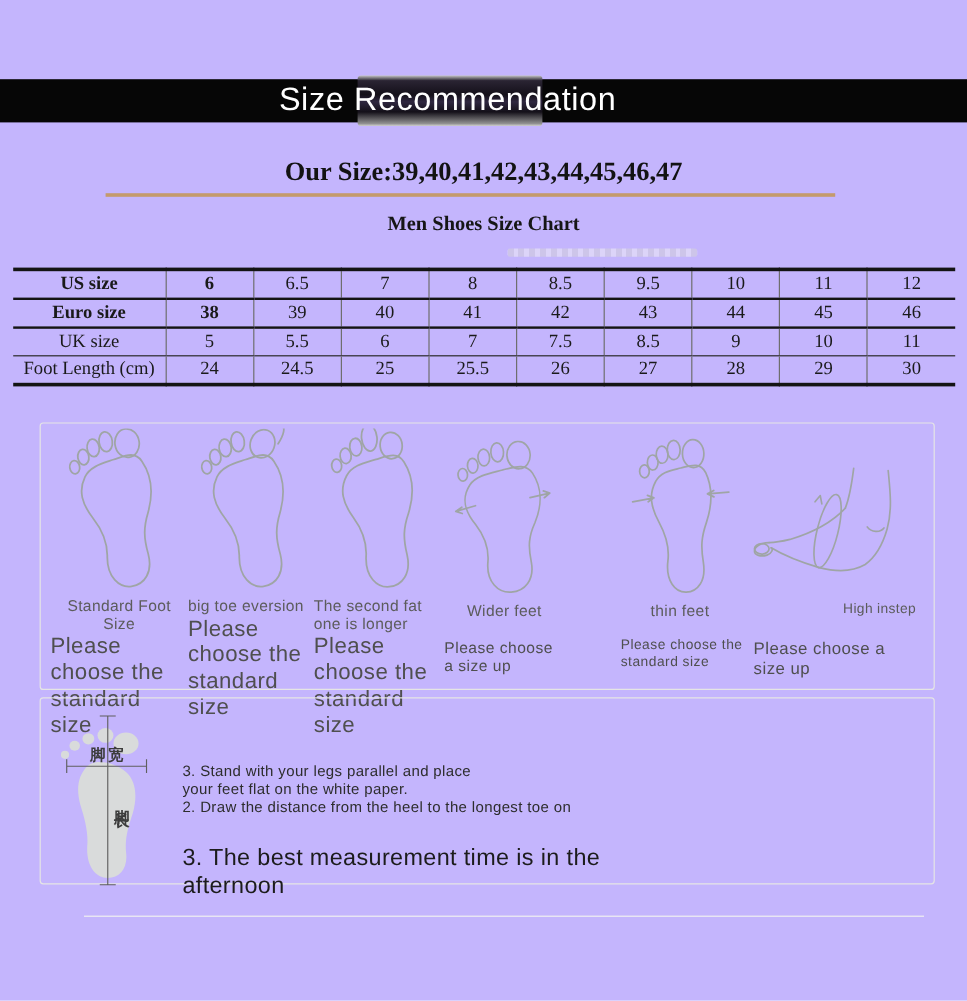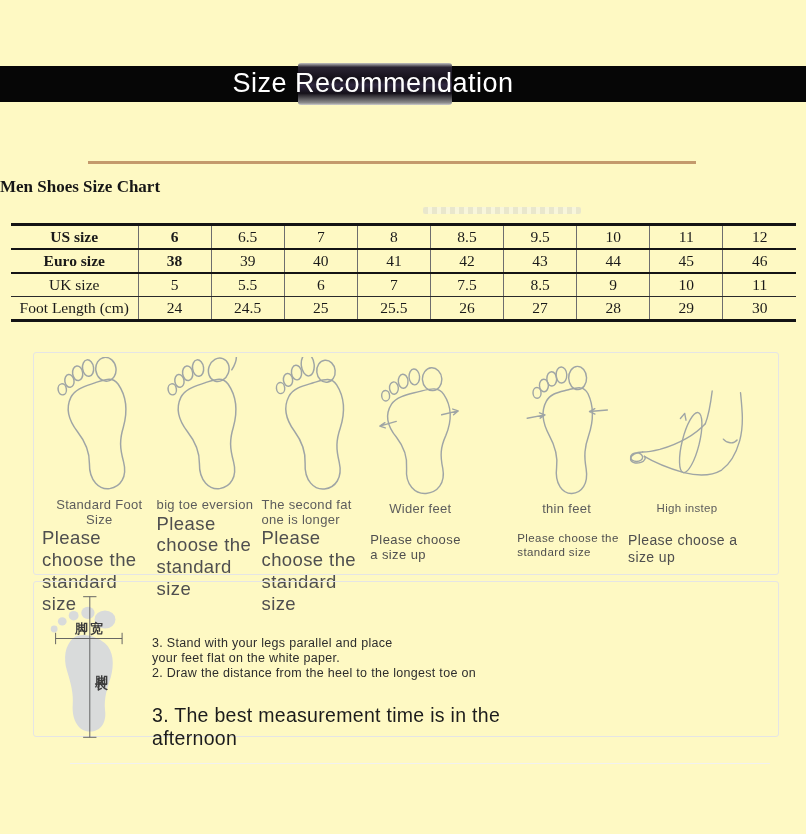--- a/index.html
+++ b/index.html
@@ -1,50 +1,50 @@
 <!DOCTYPE html>
 <html><head>
 <meta charset="utf-8">
 <style>
   html,body{margin:0;padding:0;background:#fff;}
-  #page{position:relative;width:806px;height:834px;background:#fef9c3;overflow:hidden;
+  #page{position:relative;width:806px;height:834px;background:#c4b5fd;overflow:hidden;
         font-family:"Liberation Sans", sans-serif;}
 
   
   #banner{position:absolute;top:66px;left:0;width:806px;height:36px;background:#060606;}
   #banner-glow{position:absolute;left:298px;top:-3px;width:154px;height:42px;border-radius:3px;
     background:linear-gradient(180deg,#c2c2c2 0%,#2a2433 10%,#141019 38%,#2f2740 52%,#141019 72%,#8f8f8f 95%,#cfcfcf 100%);}
   #banner-title{position:absolute;top:2px;left:0;width:100%;text-align:center;transform:translateX(-30px);
     color:#ffffff;font-size:27px;letter-spacing:.5px;}
 
   
   #our-size{position:absolute;top:130px;left:0;width:806px;text-align:center;
     font-family:"Liberation Serif", serif;font-weight:bold;font-size:22px;color:#131313;}
   #accent-rule{position:absolute;top:161px;left:88px;width:608px;height:3px;background:#c49a6c;}
-  #subtitle{position:absolute;top:177px;left:0;width:806px;text-align:left;
+  #subtitle{position:absolute;top:177px;left:0;width:806px;text-align:center;
     font-family:"Liberation Serif", serif;font-weight:bold;font-size:17px;color:#161616;}
   #watermark{position:absolute;left:423px;top:207px;width:158px;height:7px;opacity:.5;border-radius:2px;
     background:repeating-linear-gradient(90deg,#d6d6d6 0 5px,#f4f4f4 5px 9px);filter:blur(.5px);}
 
   
   #size-table{position:absolute;top:223px;left:11px;width:785px;border-collapse:collapse;
     font-family:"Liberation Serif", serif;font-size:15.5px;color:#1a1a1a;
     border-top:3px solid #141414;border-bottom:3px solid #141414;table-layout:fixed;}
   #size-table td{height:22px;text-align:center;vertical-align:middle;padding:0;}
   #size-table td+td{border-left:1px solid #6e6e6e;}
   #size-table tr.hb td{border-bottom:2px solid #141414;}
   #size-table tr.lb td{border-bottom:1px solid #2a2a2a;}
   #size-table .b{font-weight:bold;}
 
   
   #feet-box{position:absolute;top:352px;left:33px;width:746px;height:223px;box-sizing:border-box;
     border:1px solid #e5e5e5;border-radius:3px;display:flex;justify-content:space-between;
     padding:4px 10px 0 8px;}
   .fcol{display:flex;flex-direction:column;}
-  .c1{width:118px;} .c2{width:108px;} .c3{width:112px;} .c4{width:100px;} .c5{width:114px;margin-left:41px;} .c6{width:146px;}
+  .c1{width:118px;} .c2{width:108px;} .c3{width:112px;} .c4{width:100px;} .c5{width:114px;margin-left:41px;} .c6{width:146px;align-items:flex-end;}
   .ffig{height:142px;display:flex;align-items:flex-end;justify-content:center;}
   .fname{height:30px;margin-top:3px;font-size:13px;color:#5c5c5c;letter-spacing:.3px;line-height:1.12;}
   .c1 .fname,.c4 .fname,.c5 .fname{text-align:center;}
   .c6 .fname{text-align:center;width:70px;margin-left:30px;font-size:11.5px;}
   .fadvice{color:#4f4f4f;letter-spacing:.4px;line-height:1.18;}
   .c1 .fadvice,.c2 .fadvice,.c3 .fadvice{font-size:18.5px;}
   .c4 .fadvice{font-size:13px;}
   .c5 .fadvice{font-size:11.5px;margin-left:6px;}
   .c6 .fadvice{font-size:14px;margin-left:6px;}
   .foot-svg{stroke:#9fa5a5;fill:none;stroke-width:1.6;stroke-linecap:round;stroke-linejoin:round;}
@@ -65,20 +65,21 @@
 </head>
 <body>
 
 <div id="page">
 
   <div id="banner">
     <div id="banner-glow"></div>
     <div id="banner-title">Size Recommendation</div>
   </div>
 
+  <div id="our-size">Our Size:39,40,41,42,43,44,45,46,47</div>
   <div id="accent-rule"></div>
   <div id="subtitle">Men Shoes Size Chart</div>
   <div id="watermark"></div>
 
   <table id="size-table">
     <colgroup>
         <col style="width:127px">
         <col>
         <col>
         <col>

